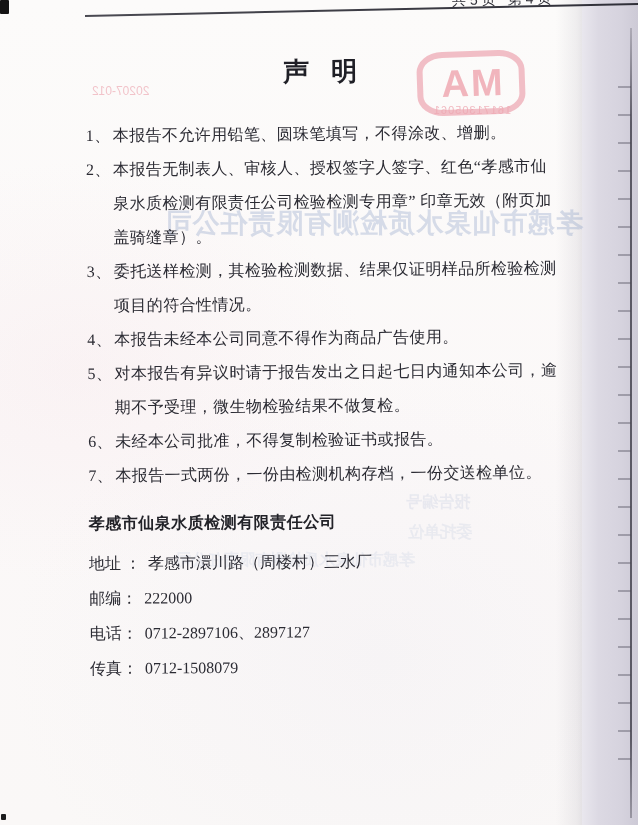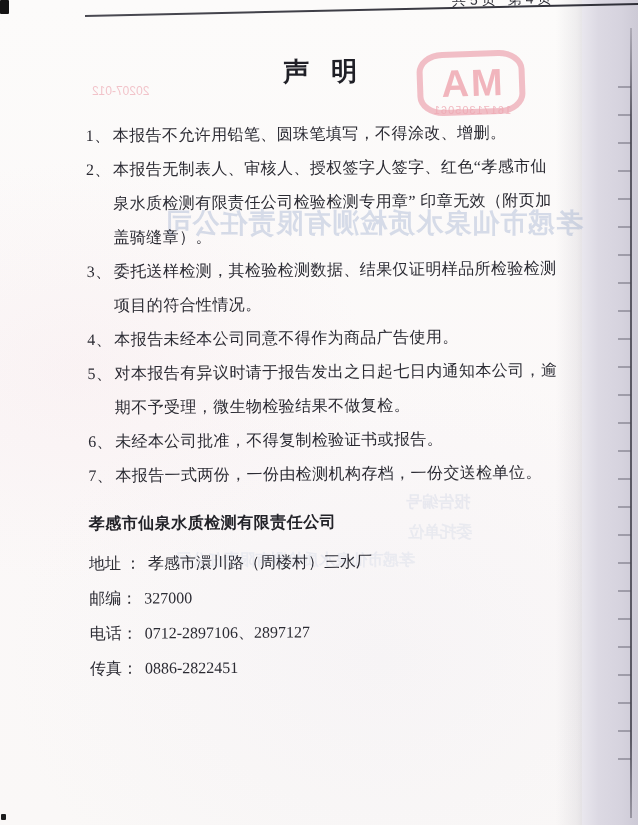--- a/index.html
+++ b/index.html
@@ -104,24 +104,24 @@
       <div class="statement"><span class="num">6、</span><span>未经本公司批准，不得复制检验证书或报告。</span></div>
       <div class="statement"><span class="num">7、</span><span>本报告一式两份，一份由检测机构存档，一份交送检单位。</span></div>
     </div>
 
     <div class="company">
       <div class="company-name">孝感市仙泉水质检测有限责任公司</div>
       <div class="company-row">
         <span class="lbl">地址 ：</span><span class="val">孝感市澴川路（周楼村）三水厂</span>
       </div>
       <div class="company-row">
-        <span class="lbl">邮编：</span><span class="val">327000</span>
+        <span class="lbl">邮编：</span><span class="val">222000</span>
       </div>
       <div class="company-row">
         <span class="lbl">电话：</span><span class="val">0712-2897106、2897127</span>
       </div>
       <div class="company-row">
-        <span class="lbl">传真：</span><span class="val">0886-2822451</span>
+        <span class="lbl">传真：</span><span class="val">0712-1508079</span>
       </div>
     </div>
   </div>
 
 </div>
 
 </body></html>

